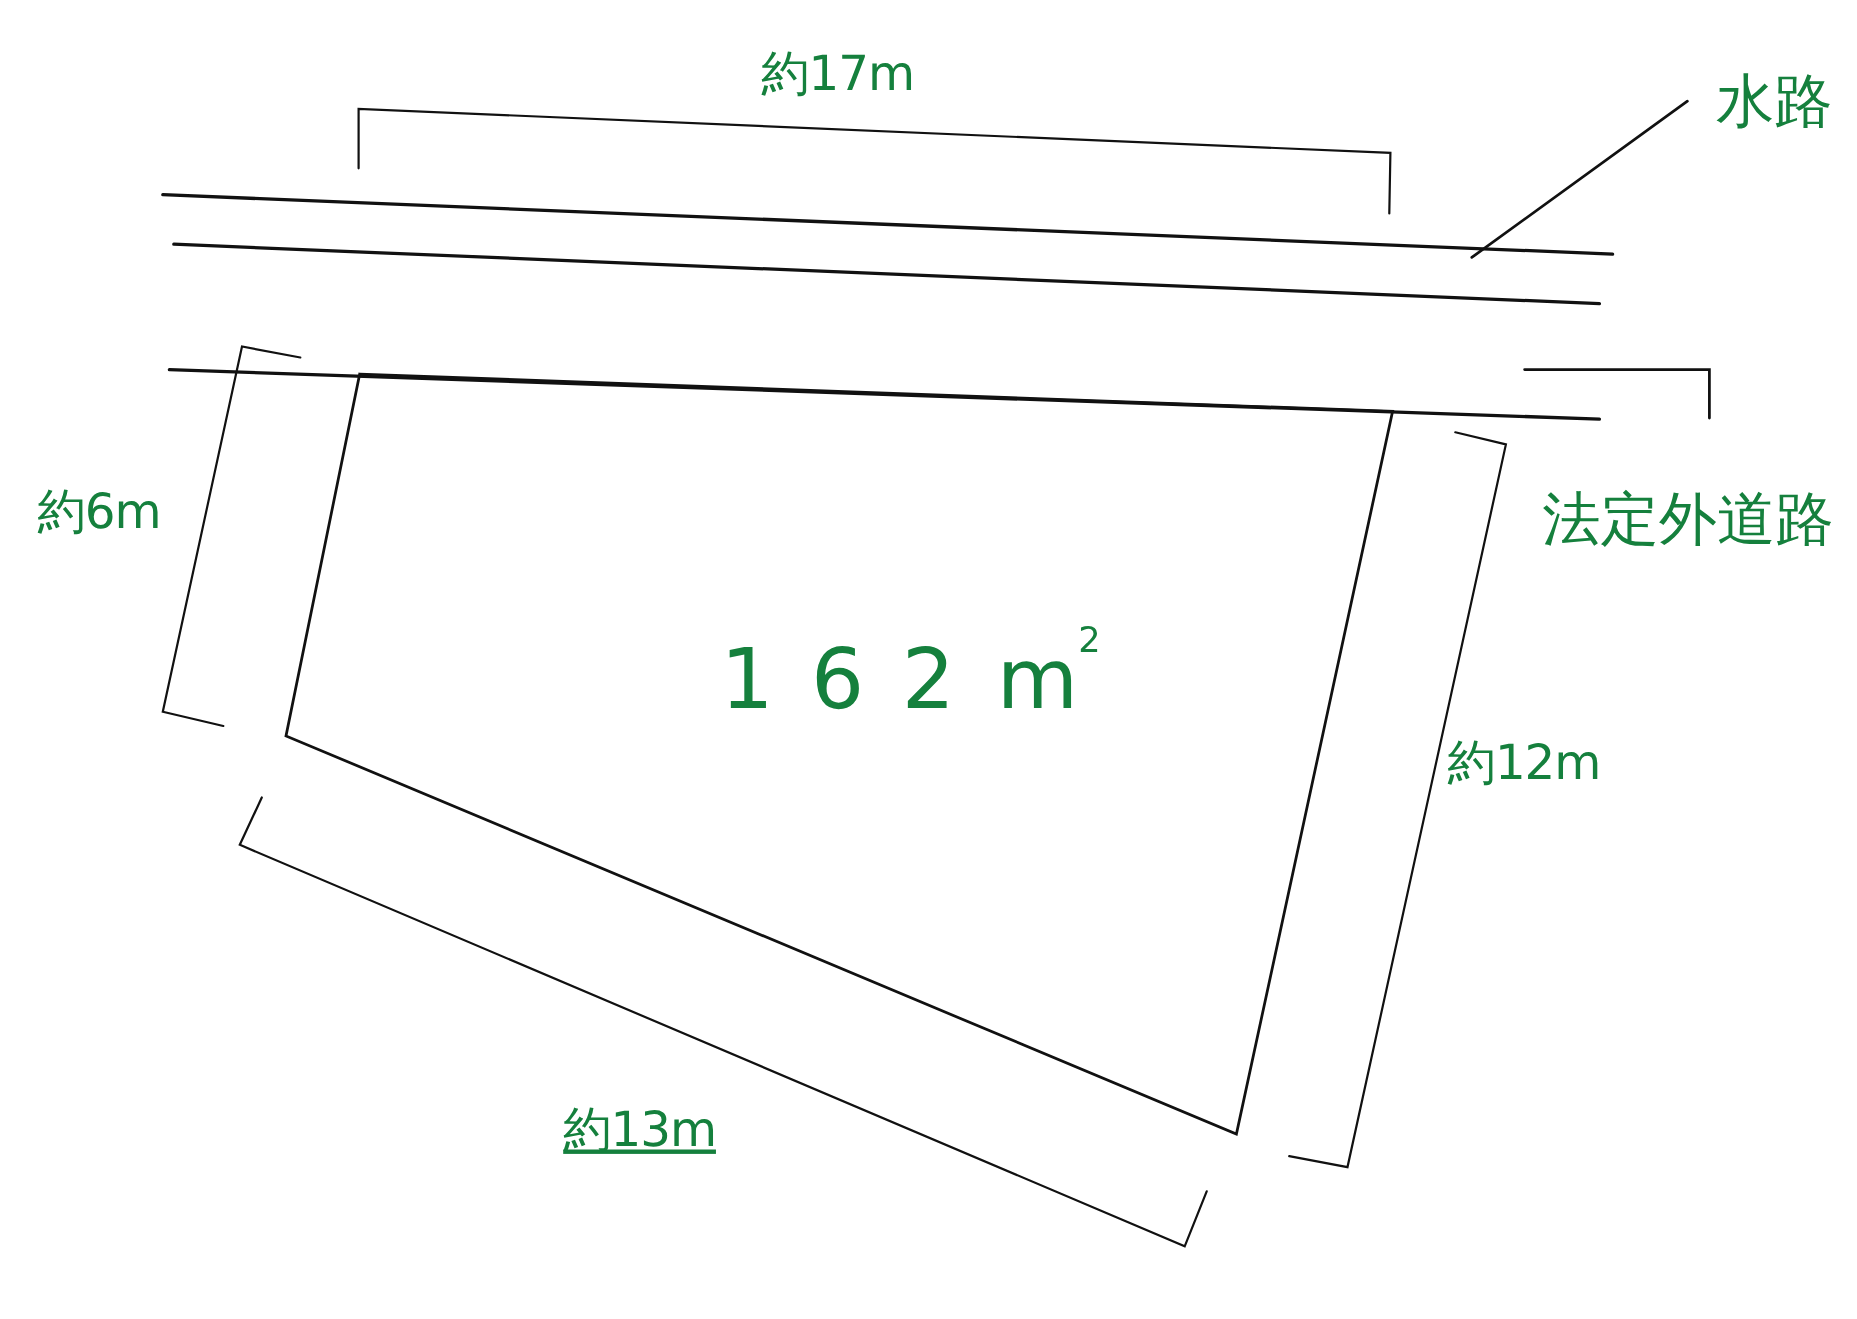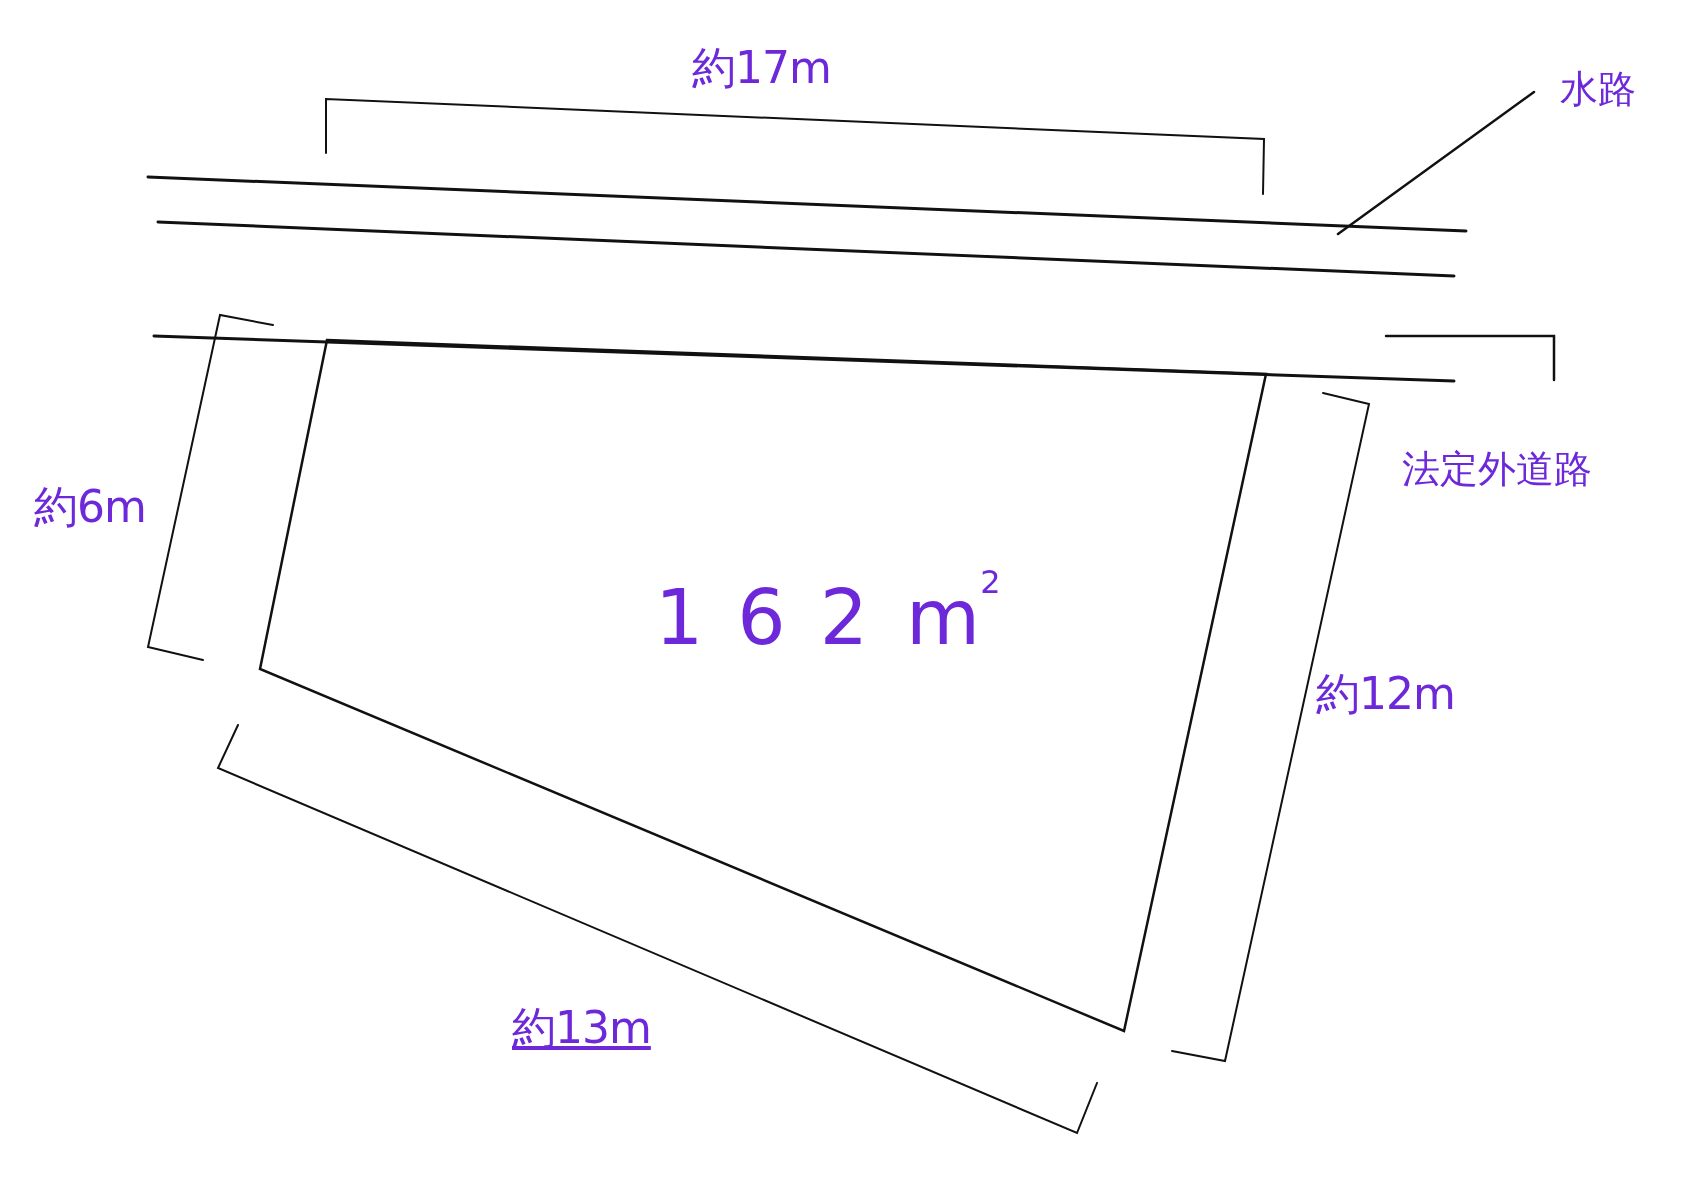--- a/index.html
+++ b/index.html
@@ -1,20 +1,20 @@
 <!DOCTYPE html>
 <html><head>
 <meta charset="utf-8">
 <style>
   html, body { margin: 0; padding: 0; background: #ffffff; }
   #canvas { position: relative; width: 1688px; height: 1199px; background: #ffffff; overflow: hidden; }
   svg.lines { position: absolute; left: 0; top: 0; }
-  .lbl { position: absolute; color: #6d28d9; white-space: nowrap; font-family: "DejaVu Sans", sans-serif; line-height: 1; }
+  .lbl { position: absolute; color: #15803d; white-space: nowrap; font-family: "DejaVu Sans", sans-serif; line-height: 1; }
   .dim { font-size: 44px; letter-spacing: -1px; }
-  .side { font-size: 38px; }
+  .side { font-size: 53px; font-family: Liberation Mono, monospace; }
   .center { font-size: 76px; font-family: "DejaVu Sans", sans-serif; letter-spacing: 0; }
   .sup { font-size: 32px; vertical-align: top; position: relative; top: -14px; }
 </style>
 </head>
 <body>
 
 <div id="canvas">
 
   <svg class="lines" width="1688" height="1199" viewBox="0 0 1688 1199">
     <g stroke="#111" fill="none" stroke-linecap="round">
@@ -36,21 +36,21 @@
 
       <polyline points="1323,393 1369,404 1225,1061 1172,1051" stroke-width="2"></polyline>
 
       <polyline points="238,725 218,768 1077,1133 1097,1083" stroke-width="2"></polyline>
     </g>
   </svg>
 
   <div class="lbl dim" style="left:692px; top:46px;">約17m</div>
   <div class="lbl side" style="left:1560px; top:70px;">水路</div>
   <div class="lbl side" style="left:1402px; top:402px;margin-top:48px;">法定外道路</div>
-  <div class="lbl dim" style="left:34px; top:485px;">約6m</div>
+  <div class="lbl dim" style="left:34px; top:444px;">約6m</div>
   <div class="lbl dim" style="left:1316px; top:672px;text-align:right;">約12m</div>
   <div class="lbl dim" style="left:512px; top:1006px;text-decoration:underline;">約13m</div>
 
 
   <div class="lbl center" style="left:655px; top:580px;">
     <span>1</span><span style="display:inline-block;width:34px"></span><span>6</span><span style="display:inline-block;width:34px"></span><span>2</span><span style="display:inline-block;width:38px"></span><span>m</span><span class="sup">2</span>
   </div>
 
 </div>
 

